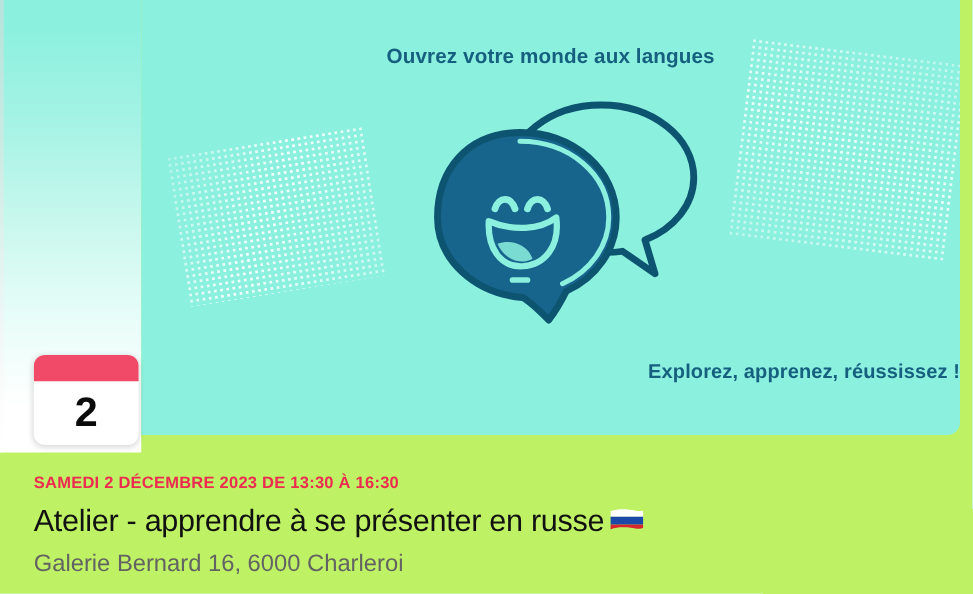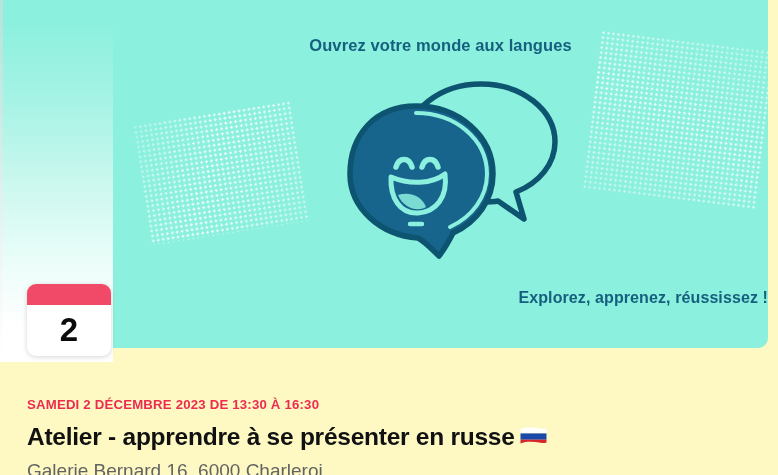--- a/index.html
+++ b/index.html
@@ -13,21 +13,21 @@
     font-family: "Liberation Sans", sans-serif;
     overflow: hidden;
     position: relative;
   }
 
   
   #event-card {
     position: relative;
     width: 778px;
     height: 475px;
-    background: #fef9c3;
+    background: #bef264;
     overflow: hidden;
   }
 
   
   .left-gradient {
     position: absolute;
     left: 0;
     top: 0;
     width: 113px;
     height: 362px;
@@ -153,27 +153,26 @@
     left: 27px;
     top: 378px;
     width: 720px;
   }
   .event-date {
     color: #ec2b51;
     font-size: 13.2px;
     font-weight: bold;
     letter-spacing: .2px;
     line-height: 16px;
-    margin-top: 19px;
   }
   .event-title {
     margin-top: 9px;
     color: #111111;
     font-size: 24.5px;
-    font-weight: bold;
+    font-weight: normal;
     letter-spacing: -.25px;
     line-height: 30px;
     white-space: nowrap;
   }
   .flag-emoji {
     display: inline-block;
     width: 27px;
     height: 19px;
     vertical-align: -1px;
     margin-left: 5px;

